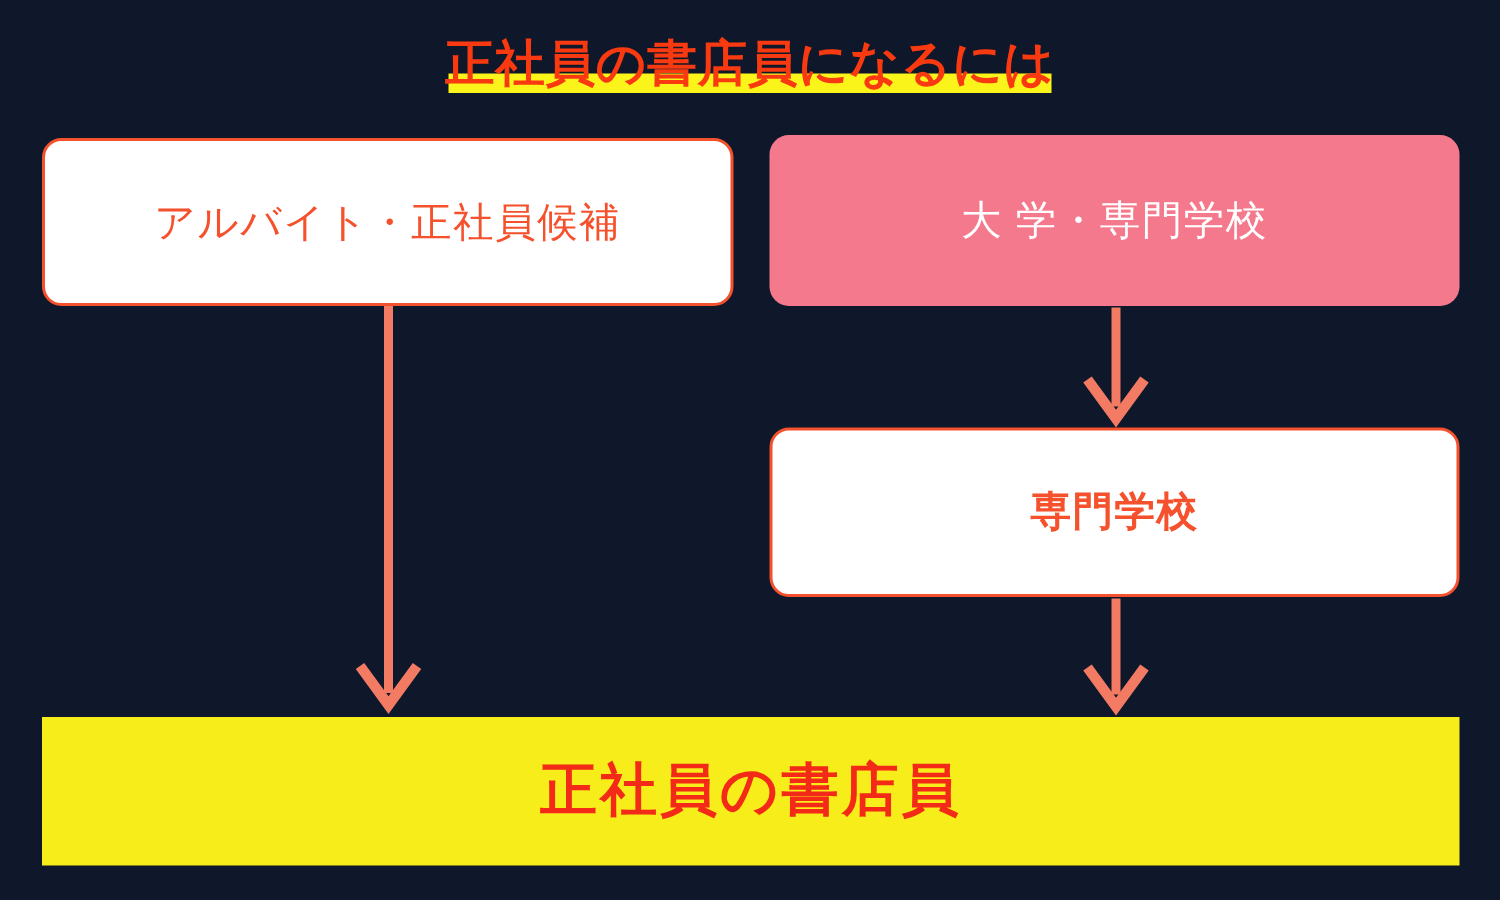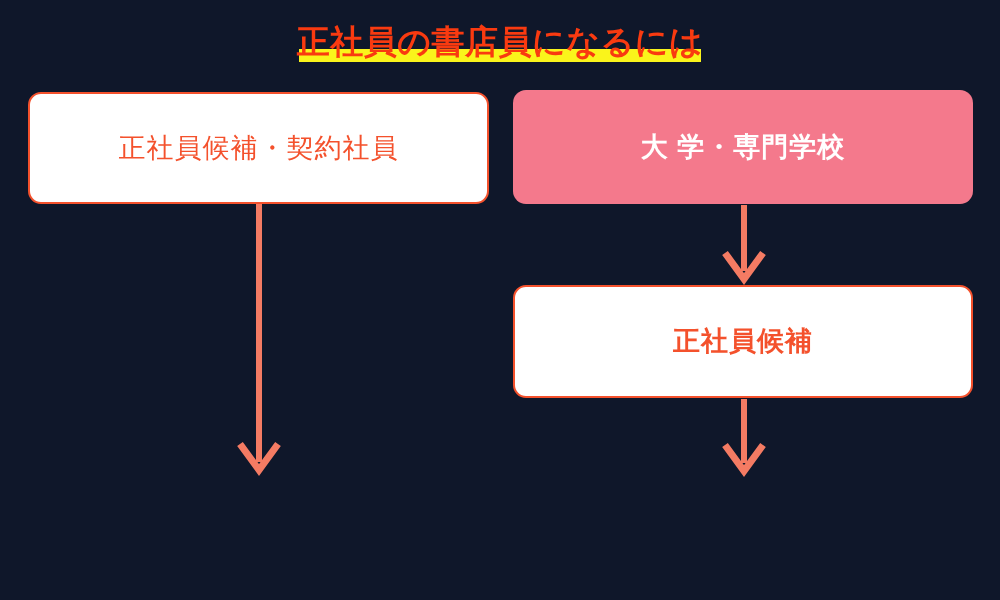--- a/index.html
+++ b/index.html
@@ -89,21 +89,21 @@
 
   #box-university {
     left: 513px;
     top: 90px;
     width: 460px;
     height: 114px;
     background: #F4798C;
   }
   #box-university .box-label {
     color: #ffffff;
-    font-weight: bold;
+    font-weight: normal;
     letter-spacing: 1px;
   }
 
   #box-candidate {
     left: 513px;
     top: 285px;
     width: 460px;
     height: 113px;
   }
   #box-candidate .box-label {
@@ -141,31 +141,34 @@
 <div id="diagram">
 
   <div class="title-wrap">
     <span class="title-inner">
       <span class="title-highlight"></span>
       <span class="title-text">正社員の書店員になるには</span>
     </span>
   </div>
 
   <div class="box box-outline" id="box-parttime">
-    <span class="box-label">正社員候補・契約社員</span>
+    <span class="box-label">アルバイト・正社員候補</span>
   </div>
 
   <div class="box" id="box-university">
     <span class="box-label">大 学・専門学校</span>
   </div>
 
   <div class="box box-outline" id="box-candidate">
-    <span class="box-label">正社員候補</span>
+    <span class="box-label">専門学校</span>
   </div>
 
+  <div class="box" id="box-goal">
+    <span class="box-label">正社員の書店員</span>
+  </div>
 
   <div class="arrow" style="left:234px; top:204px;">
     <svg width="50" height="272" viewBox="0 0 50 272">
       <line x1="25" y1="0" x2="25" y2="258" stroke="#F47B63" stroke-width="6" stroke-linecap="butt"></line>
       <polyline points="6,240 25,266 44,240" fill="none" stroke="#F47B63" stroke-width="7" stroke-linejoin="miter" stroke-linecap="butt"></polyline>
     </svg>
   </div>
 
   <div class="arrow" style="left:719px; top:205px;">
     <svg width="50" height="80" viewBox="0 0 50 80">

